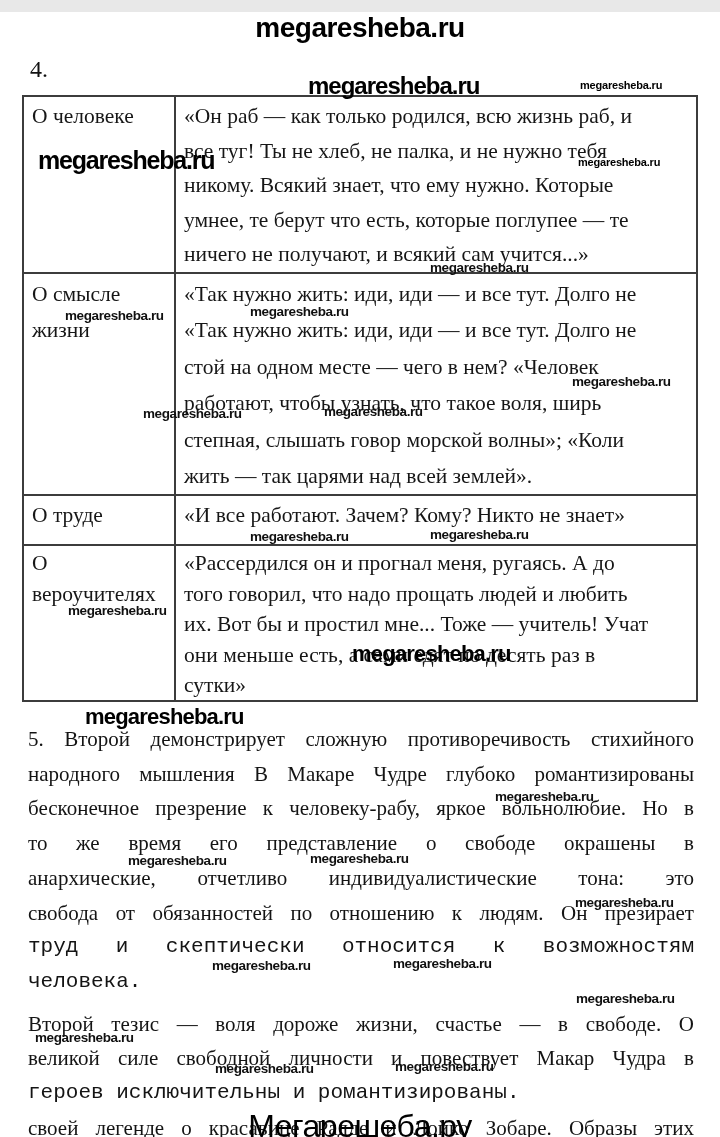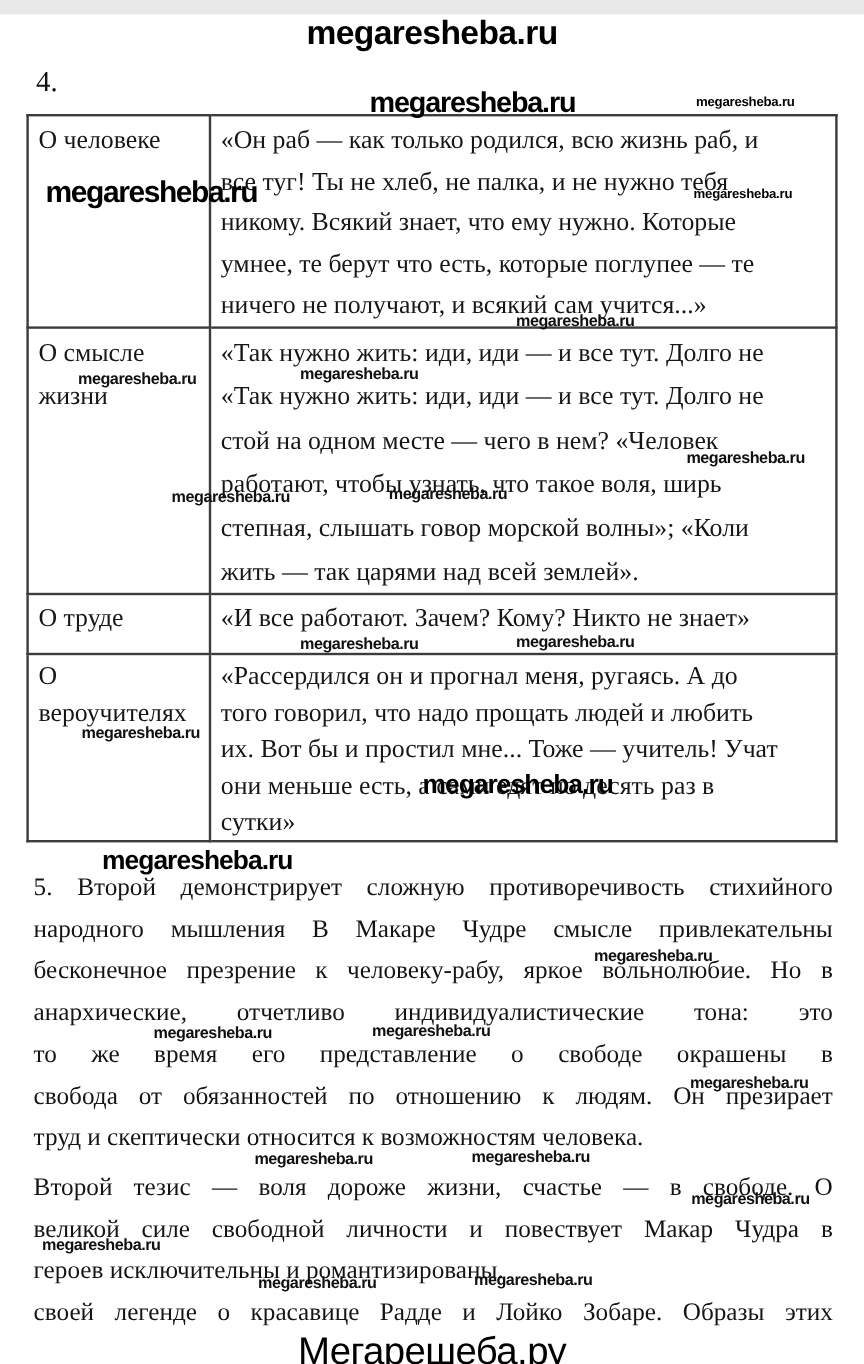--- a/index.html
+++ b/index.html
@@ -33,21 +33,21 @@
   tr.row-4 { height:148px; } tr.row-4 .q-line { line-height:30.4px; } tr.row-4 .topic-line { line-height:31px; }
   td.quote-cell { padding-left:11px; overflow:hidden; }
 
   .para-block {
     position:absolute; left:28px; width:666px; top:710px;
     font-size:21px; color:#141414;
   }
   .pline {
     line-height:34.7px; text-align:justify; text-align-last:justify;
   }
-  .pline-last { text-align-last:left; }
+  .pline-last { text-align-last:left;font-family:Liberation Mono, monospace; }
   .para-2 { margin-top:7px; }
 
   .wm {
     position:absolute; white-space:nowrap; z-index:5;
     font-family:"Liberation Sans", sans-serif; color:#000;
   }
   .wm-b25 { font-size:25px; font-weight:bold; letter-spacing:-1.2px; }
   .wm-b24 { font-size:24px; font-weight:bold; letter-spacing:-1px; }
   .wm-b22 { font-size:22px; font-weight:bold; letter-spacing:-0.8px; }
   .wm-b11 { font-size:11px; font-weight:bold; letter-spacing:-0.2px; }
@@ -120,24 +120,24 @@
           <div class="q-line">они меньше есть, а сами едят по десять раз в</div>
           <div class="q-line">сутки»</div>
         </td>
       </tr>
     </tbody>
   </table>
 
   <div class="para-block">
     <div class="para-1">
       <div class="pline">5. Второй демонстрирует сложную противоречивость стихийного</div>
-      <div class="pline">народного мышления В Макаре Чудре смысле привлекательны</div>
+      <div class="pline">народного мышления В Макаре Чудре глубоко романтизированы</div>
       <div class="pline">бесконечное презрение к человеку-рабу, яркое вольнолюбие. Но в</div>
+      <div class="pline">то же время его представление о свободе окрашены в</div>
       <div class="pline">анархические, отчетливо индивидуалистические тона: это</div>
-      <div class="pline">то же время его представление о свободе окрашены в</div>
       <div class="pline">свобода от обязанностей по отношению к людям. Он презирает</div>
       <div class="pline pline-last">труд и скептически относится к возможностям человека.</div>
     </div>
     <div class="para-2">
       <div class="pline">Второй тезис — воля дороже жизни, счастье — в свободе. О</div>
       <div class="pline">великой силе свободной личности и повествует Макар Чудра в</div>
       <div class="pline pline-last">героев исключительны и романтизированы.</div>
       <div class="pline">своей легенде о красавице Радде и Лойко Зобаре. Образы этих</div>
     </div>
   </div>

